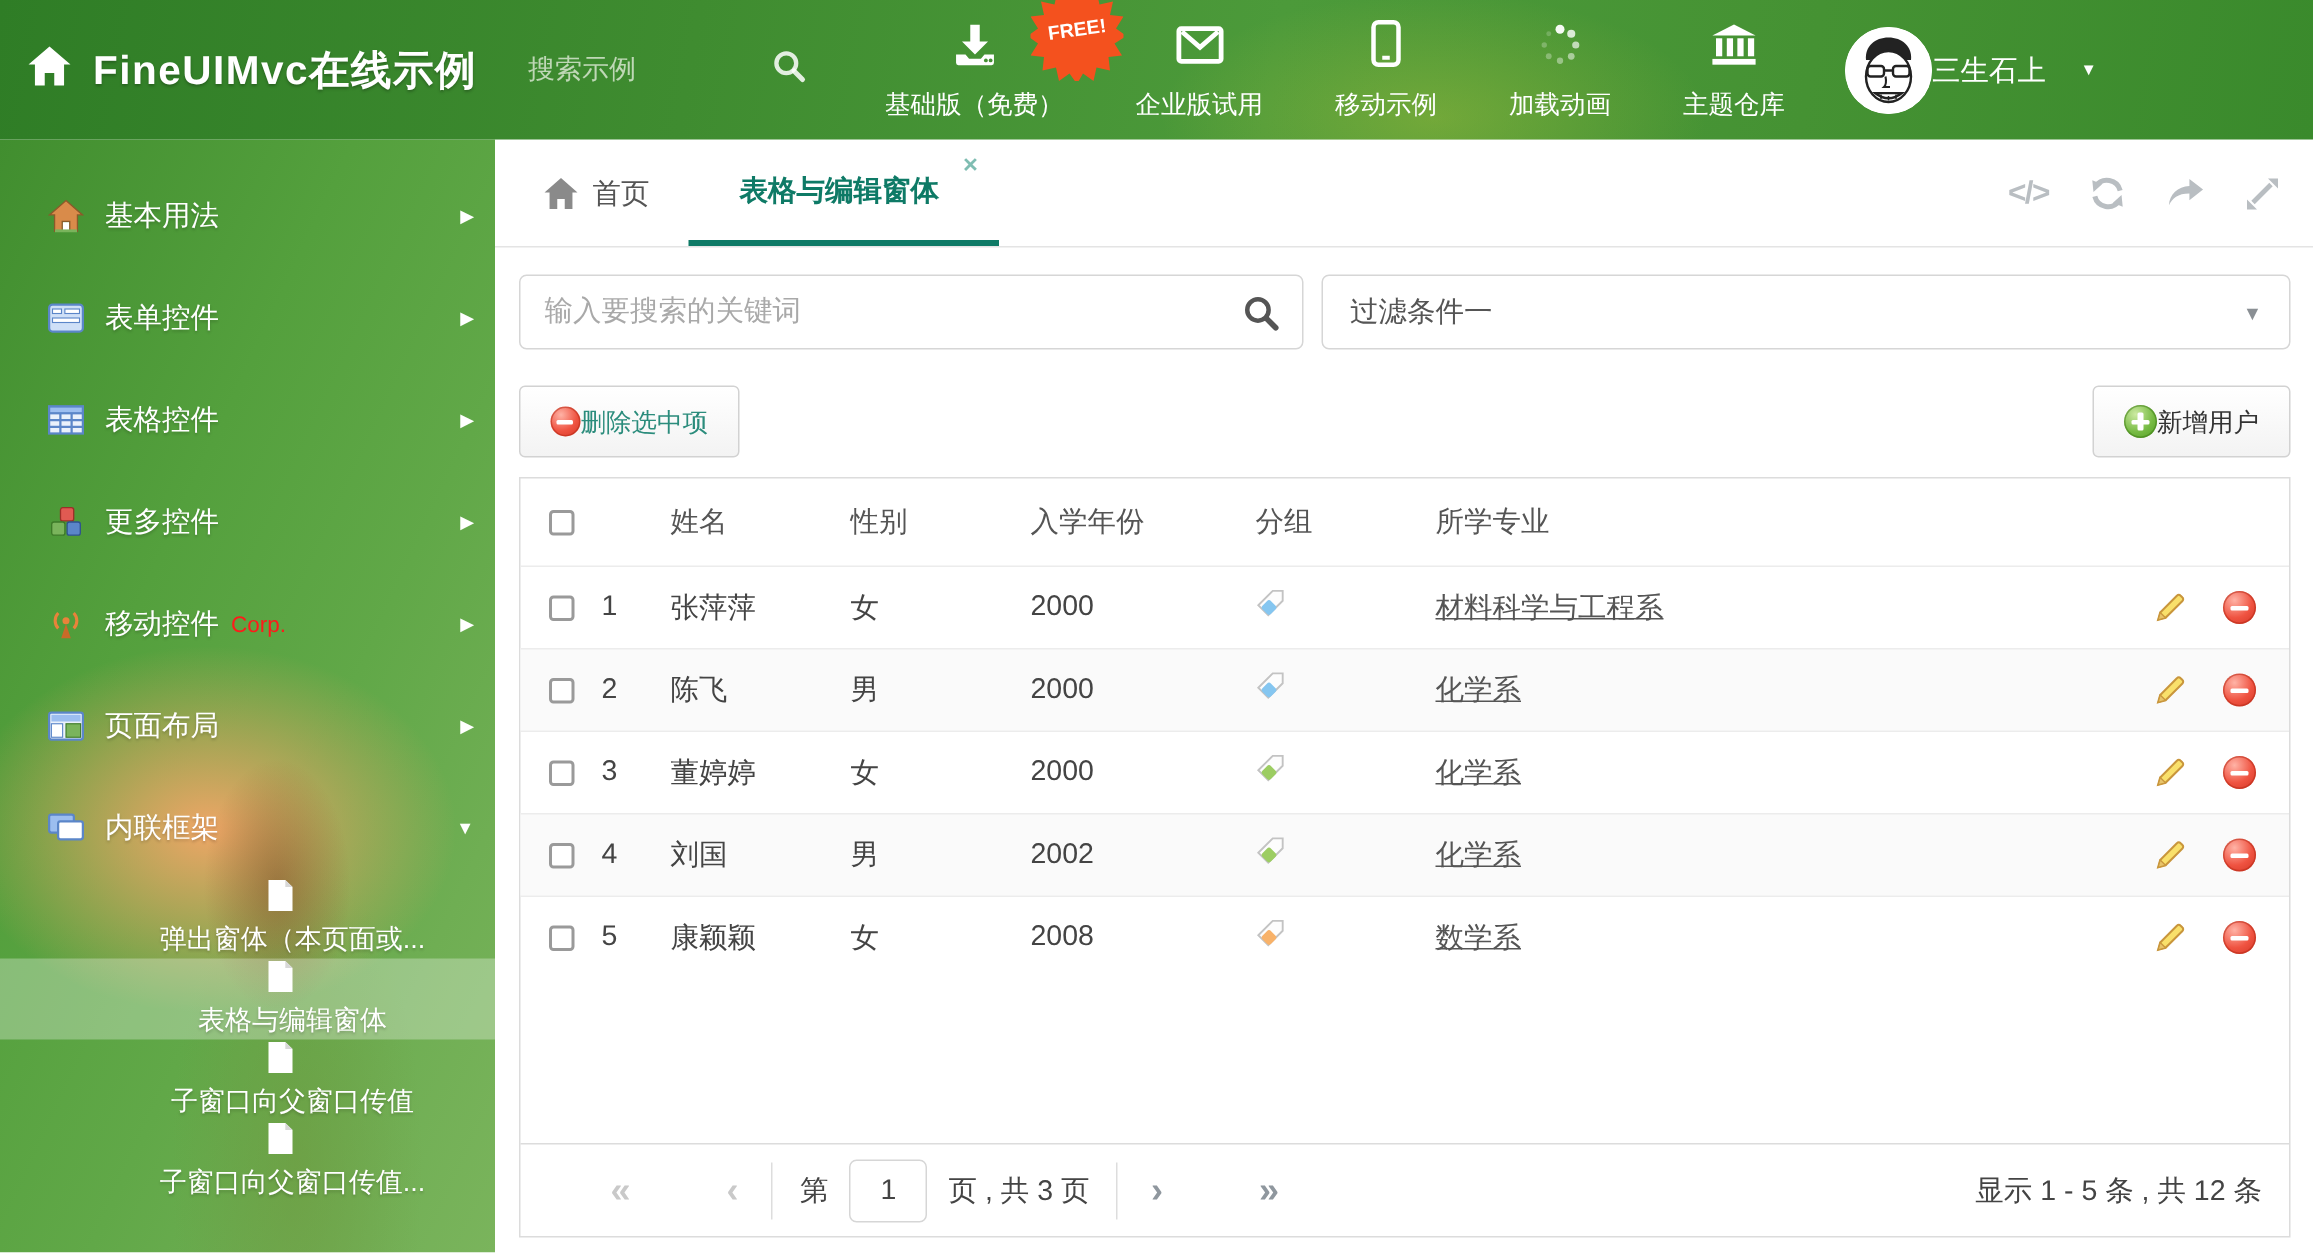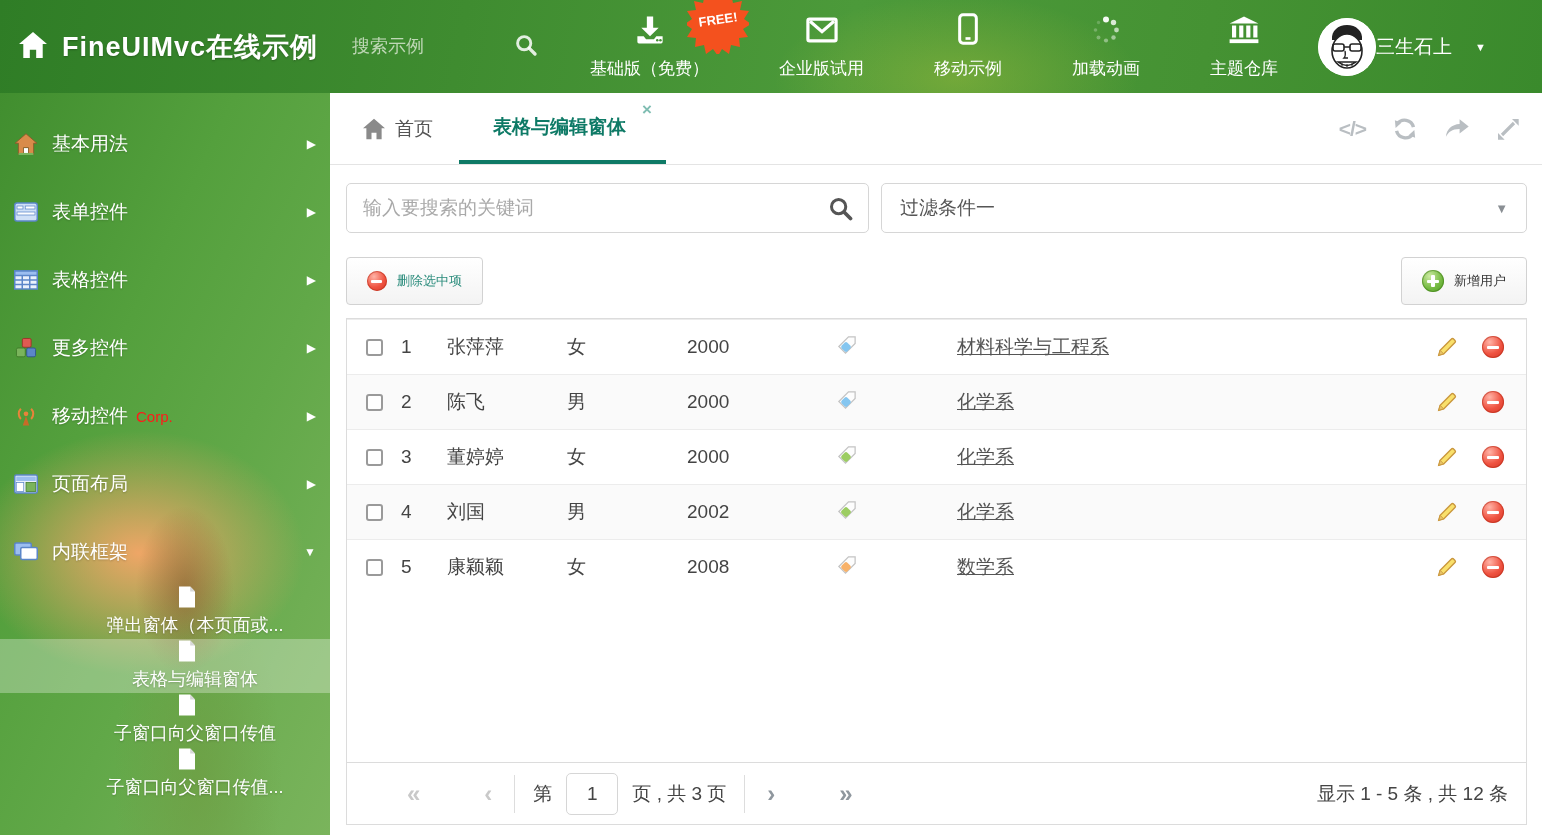--- a/index.html
+++ b/index.html
@@ -17,37 +17,37 @@
   .app-title { font-size:27px; font-weight:bold; margin-left:14px; letter-spacing:1px; text-shadow:0 1px 2px rgba(0,0,0,.25); }
   .hdr-search { margin-left:34px; display:flex; align-items:center; }
   .hdr-search input { width:150px; background:transparent; border:none; outline:none;
     font-size:18px; color:#eef4ea; font-family:inherit; }
   .hdr-search input::placeholder { color:rgba(235,242,228,.75); }
   .hdr-search .mag { margin-left:12px; }
   .free-badge { position:absolute; left:687px; top:-8px; width:62px; height:62px; }
   .free-badge svg { width:62px; height:62px; }
   .free-badge span { position:absolute; left:0; top:20px; width:62px; text-align:center;
     color:#fff; font-weight:bold; font-size:13px; transform:rotate(-8deg); }
-  .hdr-nav { display:flex; align-items:flex-end; margin-left:52px; gap:70px; }
+  .hdr-nav { display:flex; align-items:flex-end; margin-left:52px; gap:48px; }
   .hdr-item { display:flex; flex-direction:column; align-items:center; gap:8px; cursor:pointer; }
   .hdr-item .lbl { font-size:17px; color:#fff; white-space:nowrap; }
   .hdr-user { margin-left:40px; display:flex; align-items:center; }
   .avatar { width:58px; height:58px; border-radius:50%; background:#fff; overflow:hidden; flex:0 0 auto; }
   .user-name { margin-left:0; font-size:19px; color:#fff; display:flex; align-items:center; gap:23px; }
   .caret-down-w { font-size:11px; color:#fff; }
 
   
   .sidebar { position:absolute; left:0; top:93px; width:330px; height:742px;
     background:
       radial-gradient(ellipse 70px 120px at 56% 67%, rgba(120,60,30,.45), rgba(120,60,30,0) 70%),
       radial-gradient(ellipse 230px 170px at 42% 62%, rgba(246,166,104,.95), rgba(246,166,104,0) 72%),
       radial-gradient(ellipse 120px 300px at 60% 92%, rgba(110,150,60,.5), rgba(110,150,60,0) 70%),
       linear-gradient(115deg,#418e2f 0%,#54a03d 35%,#61a848 60%,#6fae53 80%,#7ab45c 100%);
     color:#fff; padding-top:10px; }
-  .nav-item { height:54px; margin-top:14px; display:flex; align-items:center; padding:0 14px; cursor:pointer; }
+  .nav-item { height:54px; margin-top:14px; display:flex; align-items:center; padding:0 14px; cursor:pointer;margin-left:18px; }
   .nav-item .ic { width:24px; height:24px; flex:0 0 auto; display:flex; align-items:center; justify-content:center; }
   .nav-item .lbl { margin-left:14px; font-size:19px; text-shadow:0 1px 2px rgba(0,0,0,.2); }
   .nav-item .corp { margin-left:8px; color:#ff1a1a; font-size:15px; }
   .nav-item .arr { margin-left:auto; font-size:12px; color:#fff; }
   .nav-sub { margin-top:6px; }
   .sub-item { height:54px; display:flex; align-items:center; padding-left:44px; cursor:pointer;flex-direction:column; }
   .sub-item.sel { background:rgba(255,255,255,.30); }
   .sub-item .lbl { margin-left:16px; font-size:18px; text-shadow:0 1px 2px rgba(0,0,0,.2); white-space:nowrap; }
 
   
@@ -65,23 +65,23 @@
   .search-box { position:relative; width:523px; }
   .search-box input { width:100%; height:50px; border:1px solid #d6d6d6; border-radius:5px;
     font-size:19px; color:#444; padding:0 54px 0 16px; outline:none; font-family:inherit; }
   .search-box input::placeholder { color:#a9a9a9; }
   .search-box .mag { position:absolute; right:16px; top:13px; }
   .filter-select { flex:1; height:50px; border:1px solid #d6d6d6; border-radius:5px;
     display:flex; align-items:center; padding:0 18px; font-size:19px; color:#555; cursor:pointer; }
   .filter-select .caret { margin-left:auto; color:#8a8f94; font-size:13px; }
 
   .panel-toolbar { display:flex; justify-content:space-between; padding:24px 15px 0 16px; }
-  .btn { height:48px; display:flex; align-items:center; gap:10px; padding:0 20px;
+  .btn { height:48px; display:flex; align-items:center; padding:0 20px;
     background:linear-gradient(#ffffff,#f3f3f3); border:1px solid #d2d2d2; border-radius:4px;
-    font-size:13px; cursor:pointer; }
+    font-size:17px; cursor:pointer; }
   .btn-delete { color:#2b8c7c; }
   .btn-add { color:#333; }
   .circle { width:22px; height:22px; border-radius:50%; position:relative; flex:0 0 auto; }
   .circle.red { background:radial-gradient(circle at 35% 28%, #ffb3a6, #ef5341 55%, #d23524); box-shadow:inset 0 0 0 1px rgba(180,40,20,.5); }
   .circle.red::after { content:""; position:absolute; left:5px; top:9.5px; width:12px; height:3.5px; background:#fff; border-radius:1px; }
   .circle.green { background:radial-gradient(circle at 35% 28%, #cdeaa2, #77bb44 55%, #4f9e22); box-shadow:inset 0 0 0 1px rgba(60,120,20,.5); }
   .circle.green::before { content:""; position:absolute; left:5px; top:9.5px; width:12px; height:3.5px; background:#fff; border-radius:1px; }
   .circle.green::after { content:""; position:absolute; left:9.3px; top:5px; width:3.5px; height:12px; background:#fff; border-radius:1px; }
   .circle.small { width:20px; height:20px; }
   .circle.small::after { left:4px; top:8.5px; width:11px; height:3px; }
@@ -411,20 +411,32 @@
         <span class="circle red small"></span>
         <span>删除选中项</span>
       </div>
       <div class="btn btn-add">
         <span class="circle green"></span>
         <span>新增用户</span>
       </div>
     </div>
 
     <div class="grid">
+      <div class="g-row g-head">
+        <div class="c-chk">
+            <span class="chk"></span>
+          </div>
+        <div class="c-num"></div>
+        <div class="c-name">姓名</div>
+        <div class="c-gen">性别</div>
+        <div class="c-year">入学年份</div>
+        <div class="c-grp">分组</div>
+        <div class="c-major">所学专业</div>
+        <div class="c-act"></div>
+      </div>
 
       <div class="g-row">
         <div class="c-chk">
             <span class="chk"></span>
           </div>
         <div class="c-num">1</div>
         <div class="c-name">张萍萍</div>
         <div class="c-gen">女</div>
         <div class="c-year">2000</div>
         <div class="c-grp"><span class="tag"><svg width="20" height="20" viewBox="0 0 16 16">

